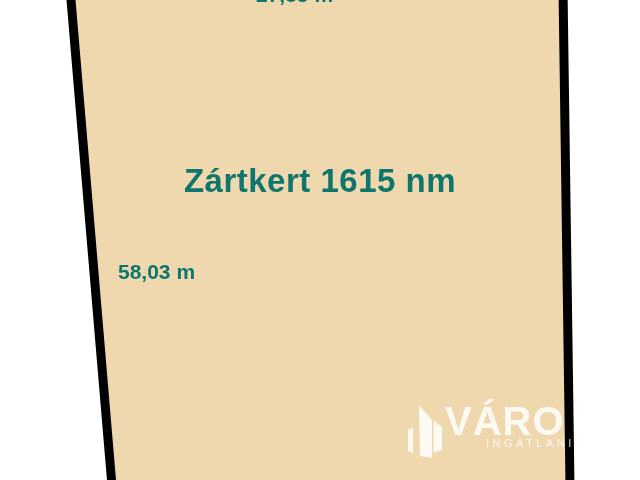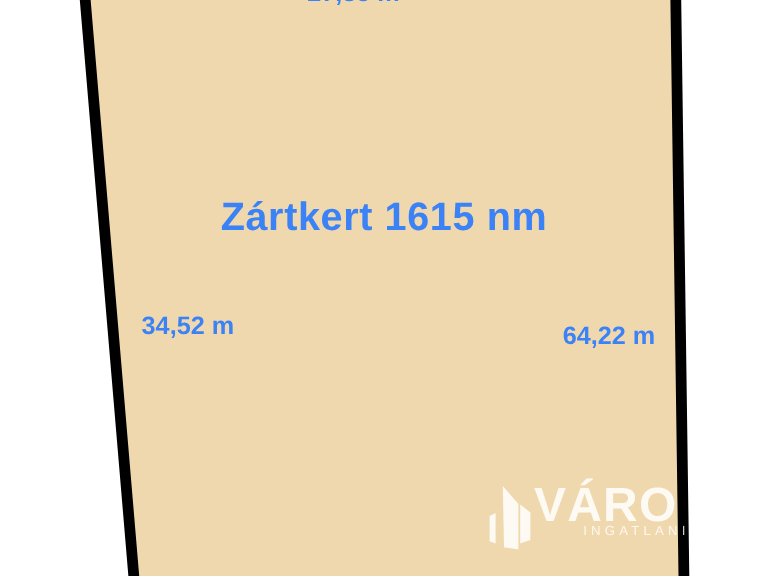--- a/index.html
+++ b/index.html
@@ -15,21 +15,21 @@
     left: 0; top: 0;
     width: 640px; height: 480px;
     overflow: hidden;
   }
   .plot-svg {
     position: absolute;
     left: 0; top: 0;
   }
   .label {
     position: absolute;
-    color: #3b82f6;
+    color: #0f766e;
     font-weight: bold;
     white-space: nowrap;
   }
   .plot-title {
     left: 0;
     top: 162px;
     width: 640px;
     text-align: center;
     font-size: 33px;
     letter-spacing: 0.5px;
@@ -93,22 +93,21 @@
         <feGaussianBlur stdDeviation="0.6"></feGaussianBlur>
       </filter>
     </defs>
     <polygon points="70,-12 563,-12 570,486 112,486" fill="#f0d8ae" stroke="#000000" stroke-width="9" filter="url(#soften)"></polygon>
   </svg>
 
   <div class="label dim-top">27,85 m</div>
 
   <div class="label plot-title">Zártkert 1615 nm</div>
 
-  <div class="label dim-left">34,52 m</div>
-  <div class="label dim-right">64,22 m</div>
+  <div class="label dim-left">58,03 m</div>
 
   <div class="watermark">
     <svg class="wm-icon" width="36" height="58" viewBox="0 0 36 58">
       <g fill="rgba(255,255,255,0.85)">
         <polygon points="1,27 6,24.5 6,50 1,48"></polygon>
         <polygon points="12,2 25,17 25,55 13,53"></polygon>
         <polygon points="26.5,17.5 35,24 35,47 26.5,50"></polygon>
       </g>
     </svg>
     <div class="wm-brand">VÁRO</div>

